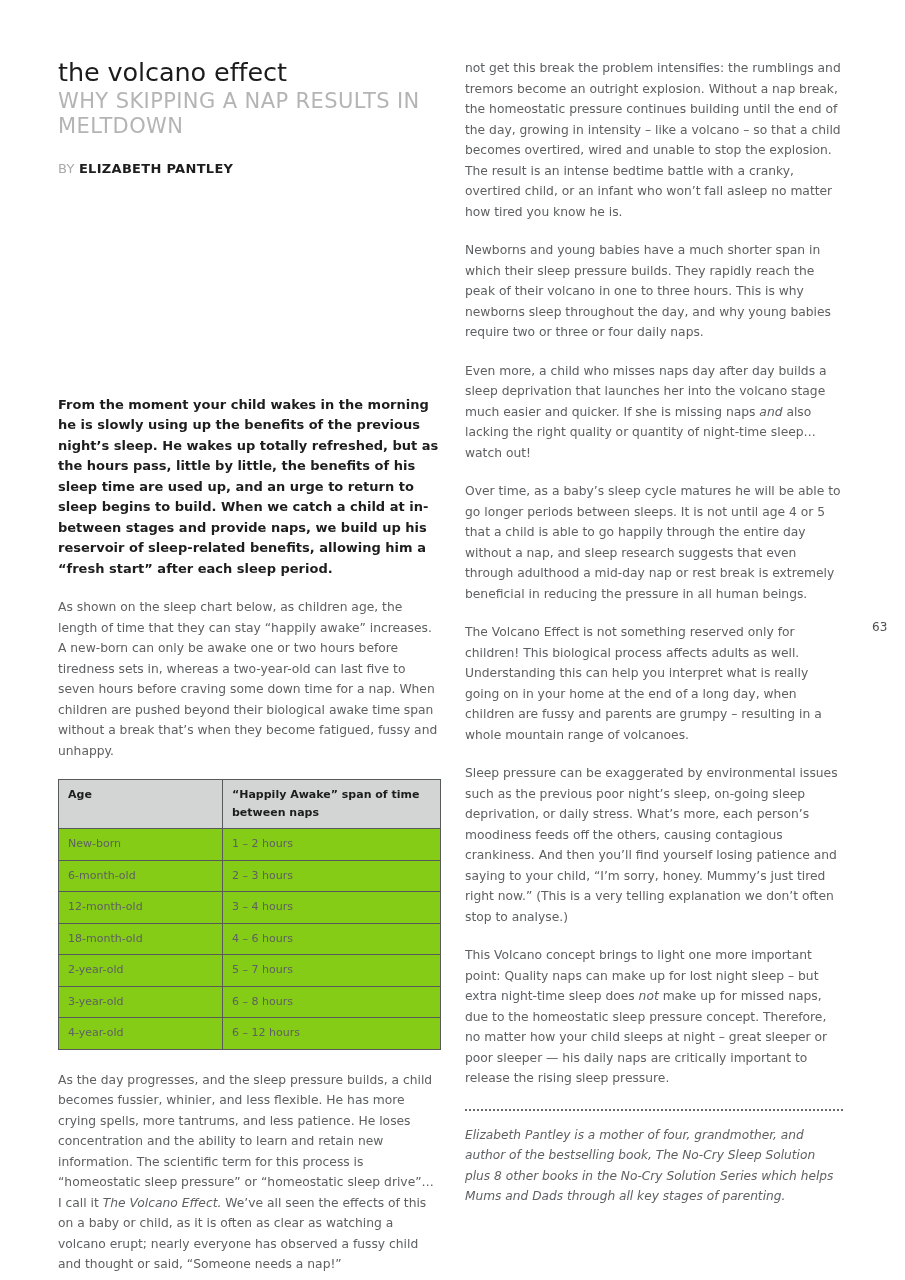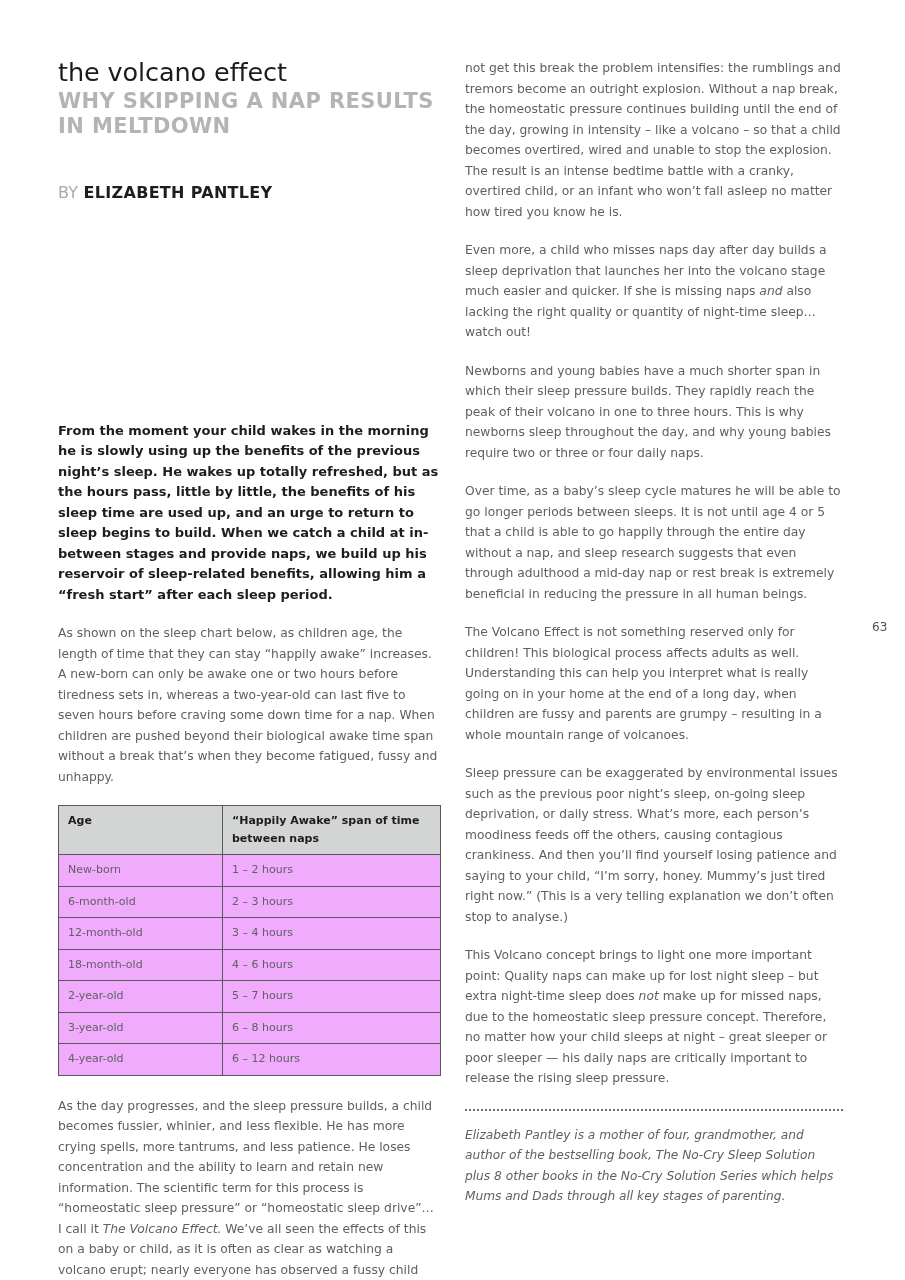--- a/index.html
+++ b/index.html
@@ -42,29 +42,29 @@
     font-size: 25.5px;
     font-weight: 400;
     color: #1b1b1b;
     letter-spacing: -0.1px;
     line-height: 1.12;
     margin: 0 0 2px 0;
   }
   .subtitle {
     font-family: "DejaVu Sans", sans-serif;
     font-size: 21px;
-    font-weight: 700;
+    font-weight: 400;
     color: #b4b4b4;
     letter-spacing: 0.4px;
     line-height: 1.22;
     margin: 0;
   }
   .byline {
-    margin-top: 45px;
-    font-size: 16px;
+    margin-top: 22px;
+    font-size: 13px;
     letter-spacing: 0.2px;
     line-height: 1;
   }
   .byline .by-word {
     color: #a9a9a9;
     font-weight: 400;
   }
   .byline .by-name {
     color: #1d1d1d;
     font-weight: 700;
@@ -110,21 +110,21 @@
     line-height: 17.5px;
   }
   .sleep-table th {
     background: #d3d4d4;
     color: #1d1d1d;
     font-weight: 700;
   }
   .sleep-table td {
     color: #5f6062;
     font-weight: 400;
-    background: #f0abfc;
+    background: #84cc16;
   }
   .sleep-table col.c1 { width: 164px; }
   .sleep-table col.c2 { width: 218px; }
 
   
   .rule-dotted {
     margin: 20px 0 14px 0;
     height: 0;
     border: 0;
     border-top: 2px dotted #6a6b6d;
@@ -217,26 +217,26 @@
     <p class="body-p">
       <span>As the day progresses, and the sleep pressure builds, a child becomes fussier, whinier, and less flexible. He has more crying spells, more tantrums, and less patience. He loses concentration and the ability to learn and retain new information. The scientific term for this process is “homeostatic sleep pressure” or “homeostatic sleep drive”… I call it </span><i>The Volcano Effect.</i><span> We’ve all seen the effects of this on a baby or child, as it is often as clear as watching a volcano erupt; nearly everyone has observed a fussy child and thought or said, “Someone needs a nap!”</span>
     </p>
 
   </div>
 
   <div class="col-right">
 
     <p class="body-p">not get this break the problem intensifies: the rumblings and tremors become an outright explosion. Without a nap break, the homeostatic pressure continues building until the end of the day, growing in intensity – like a volcano – so that a child becomes overtired, wired and unable to stop the explosion. The result is an intense bedtime battle with a cranky, overtired child, or an infant who won’t fall asleep no matter how tired you know he is.</p>
 
+    <p class="body-p">Newborns and young babies have a much shorter span in which their sleep pressure builds. They rapidly reach the peak of their volcano in one to three hours. This is why newborns sleep throughout the day, and why young babies require two or three or four daily naps.</p>
+
     <p class="body-p">
       <span>Even more, a child who misses naps day after day builds a sleep deprivation that launches her into the volcano stage much easier and quicker. If she is missing naps </span><i>and</i><span> also lacking the right quality or quantity of night-time sleep…watch out!</span>
     </p>
 
-    <p class="body-p">Newborns and young babies have a much shorter span in which their sleep pressure builds. They rapidly reach the peak of their volcano in one to three hours. This is why newborns sleep throughout the day, and why young babies require two or three or four daily naps.</p>
-
     <p class="body-p">Over time, as a baby’s sleep cycle matures he will be able to go longer periods between sleeps. It is not until age 4 or 5 that a child is able to go happily through the entire day without a nap, and sleep research suggests that even through adulthood a mid-day nap or rest break is extremely beneficial in reducing the pressure in all human beings.</p>
 
     <p class="body-p">The Volcano Effect is not something reserved only for children! This biological process affects adults as well. Understanding this can help you interpret what is really going on in your home at the end of a long day, when children are fussy and parents are grumpy – resulting in a whole mountain range of volcanoes.</p>
 
     <p class="body-p">Sleep pressure can be exaggerated by environmental issues such as the previous poor night’s sleep, on-going sleep deprivation, or daily stress. What’s more, each person’s moodiness feeds off the others, causing contagious crankiness. And then you’ll find yourself losing patience and saying to your child, “I’m sorry, honey. Mummy’s just tired right now.” (This is a very telling explanation we don’t often stop to analyse.)</p>
 
     <p class="body-p">
       <span>This Volcano concept brings to light one more important point: Quality naps can make up for lost night sleep – but extra night-time sleep does </span><i>not</i><span> make up for missed naps, due to the homeostatic sleep pressure concept. Therefore, no matter how your child sleeps at night – great sleeper or poor sleeper — his daily naps are critically important to release the rising sleep pressure.</span>
     </p>
 

